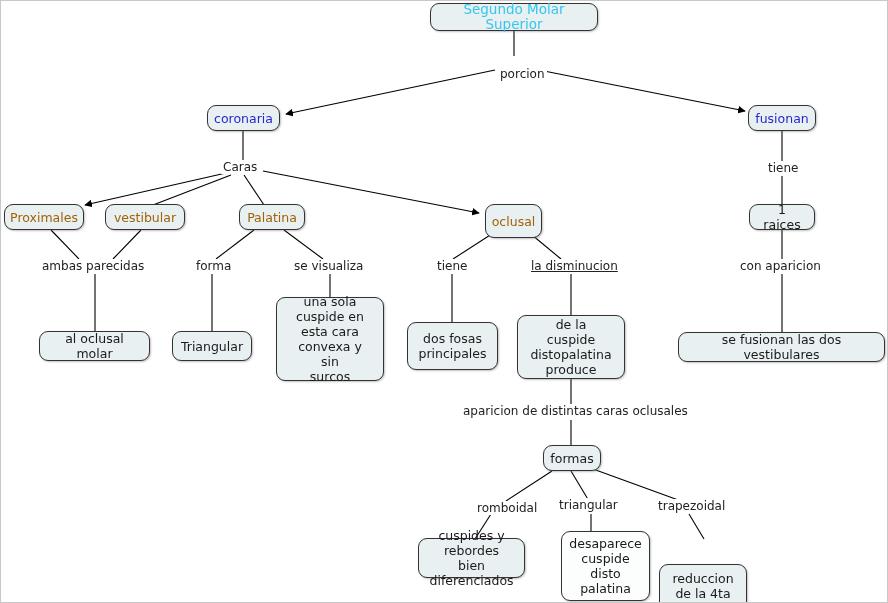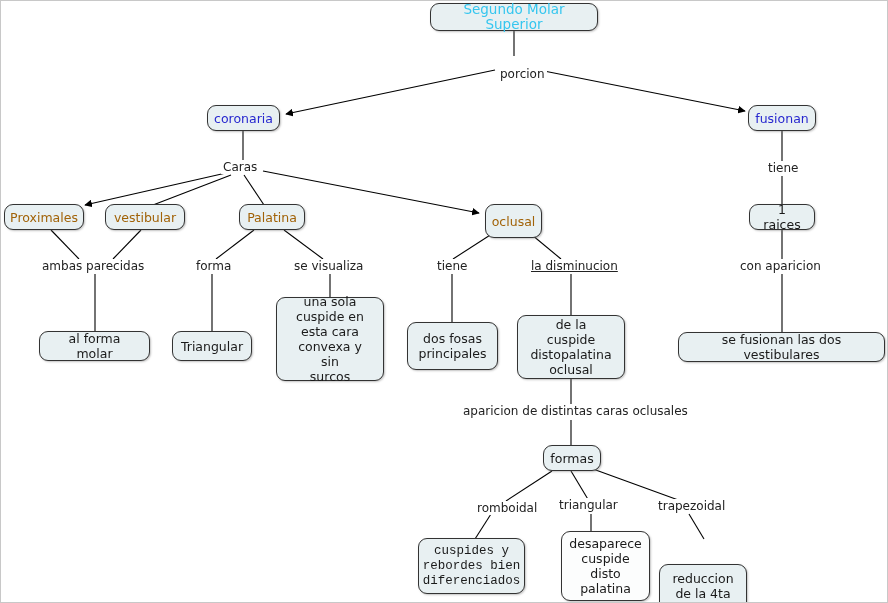--- a/index.html
+++ b/index.html
@@ -146,42 +146,42 @@
   <div class="node purple" style="left:3px;top:203px;width:80px;height:26px;">Proximales</div>
 
   <div class="node purple" style="left:104px;top:203px;width:80px;height:26px;">vestibular</div>
 
   <div class="node purple" style="left:238px;top:203px;width:66px;height:26px;">Palatina</div>
 
   <div class="node purple" style="left:484px;top:203px;width:57px;height:34px;">oclusal</div>
 
   <div class="node" style="left:748px;top:203px;width:66px;height:26px;">1 raices</div>
 
-  <div class="node" style="left:38px;top:330px;width:111px;height:30px;">al forma molar</div>
+  <div class="node" style="left:38px;top:330px;width:111px;height:30px;">al oclusal molar</div>
 
   <div class="node" style="left:171px;top:330px;width:80px;height:30px;">Triangular</div>
 
   <div class="node" style="left:275px;top:296px;width:108px;height:84px;">una sola
 cuspide en
 esta cara
 convexa y sin
 surcos</div>
 
   <div class="node" style="left:406px;top:321px;width:91px;height:48px;">dos fosas
 principales</div>
 
   <div class="node" style="left:516px;top:314px;width:108px;height:64px;">de la cuspide
 distopalatina
-oclusal</div>
+produce</div>
 
   <div class="node" style="left:677px;top:331px;width:207px;height:30px;">se fusionan las dos vestibulares</div>
 
   <div class="node" style="left:542px;top:444px;width:58px;height:26px;">formas</div>
 
-  <div class="node" style="left:417px;top:537px;width:107px;height:56px;font-family:Liberation Mono, monospace;">cuspides y
+  <div class="node" style="left:417px;top:537px;width:107px;height:40px;">cuspides y
 rebordes bien
 diferenciados</div>
 
   <div class="node white" style="left:560px;top:530px;width:89px;height:70px;">desaparece
 cuspide
 disto
 palatina</div>
 
   <div class="node" style="left:658px;top:537px;width:88px;height:58px;margin-top:26px;">reduccion
 de la 4ta

